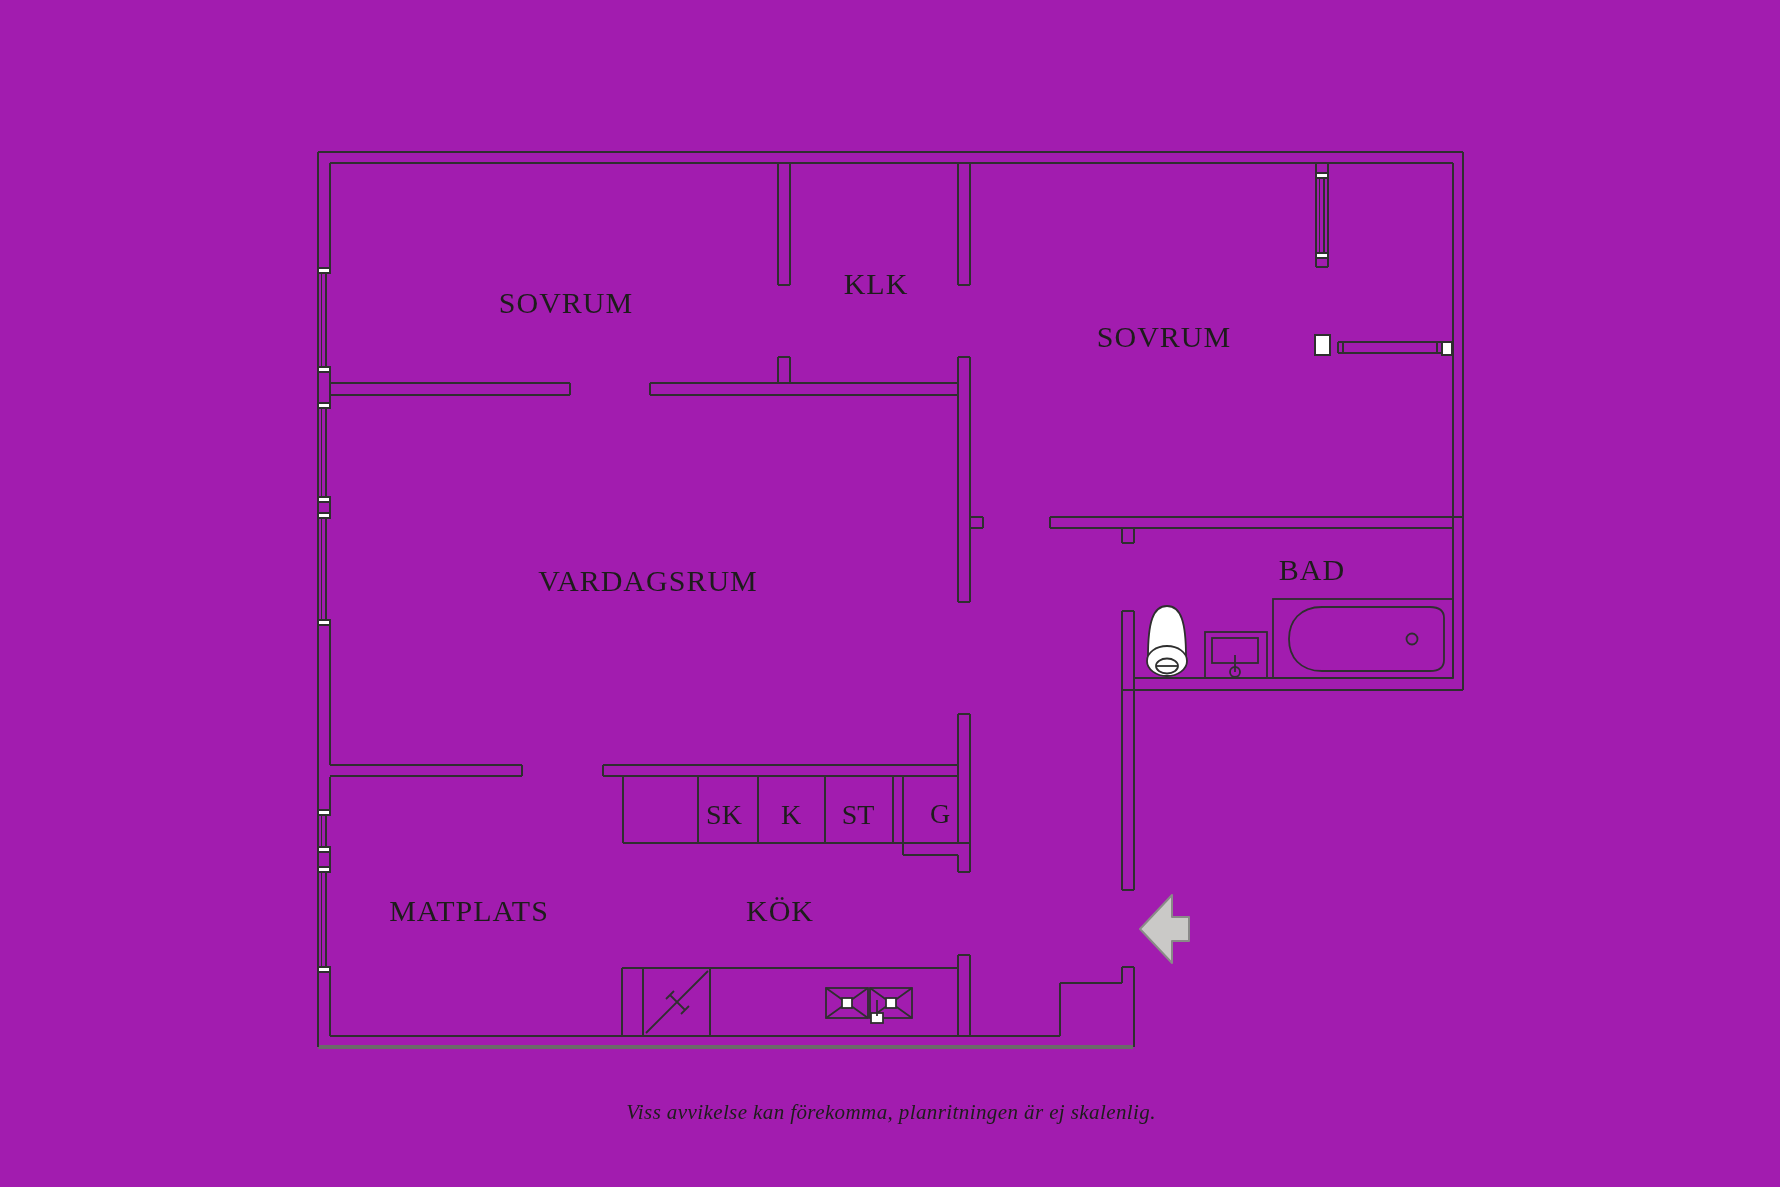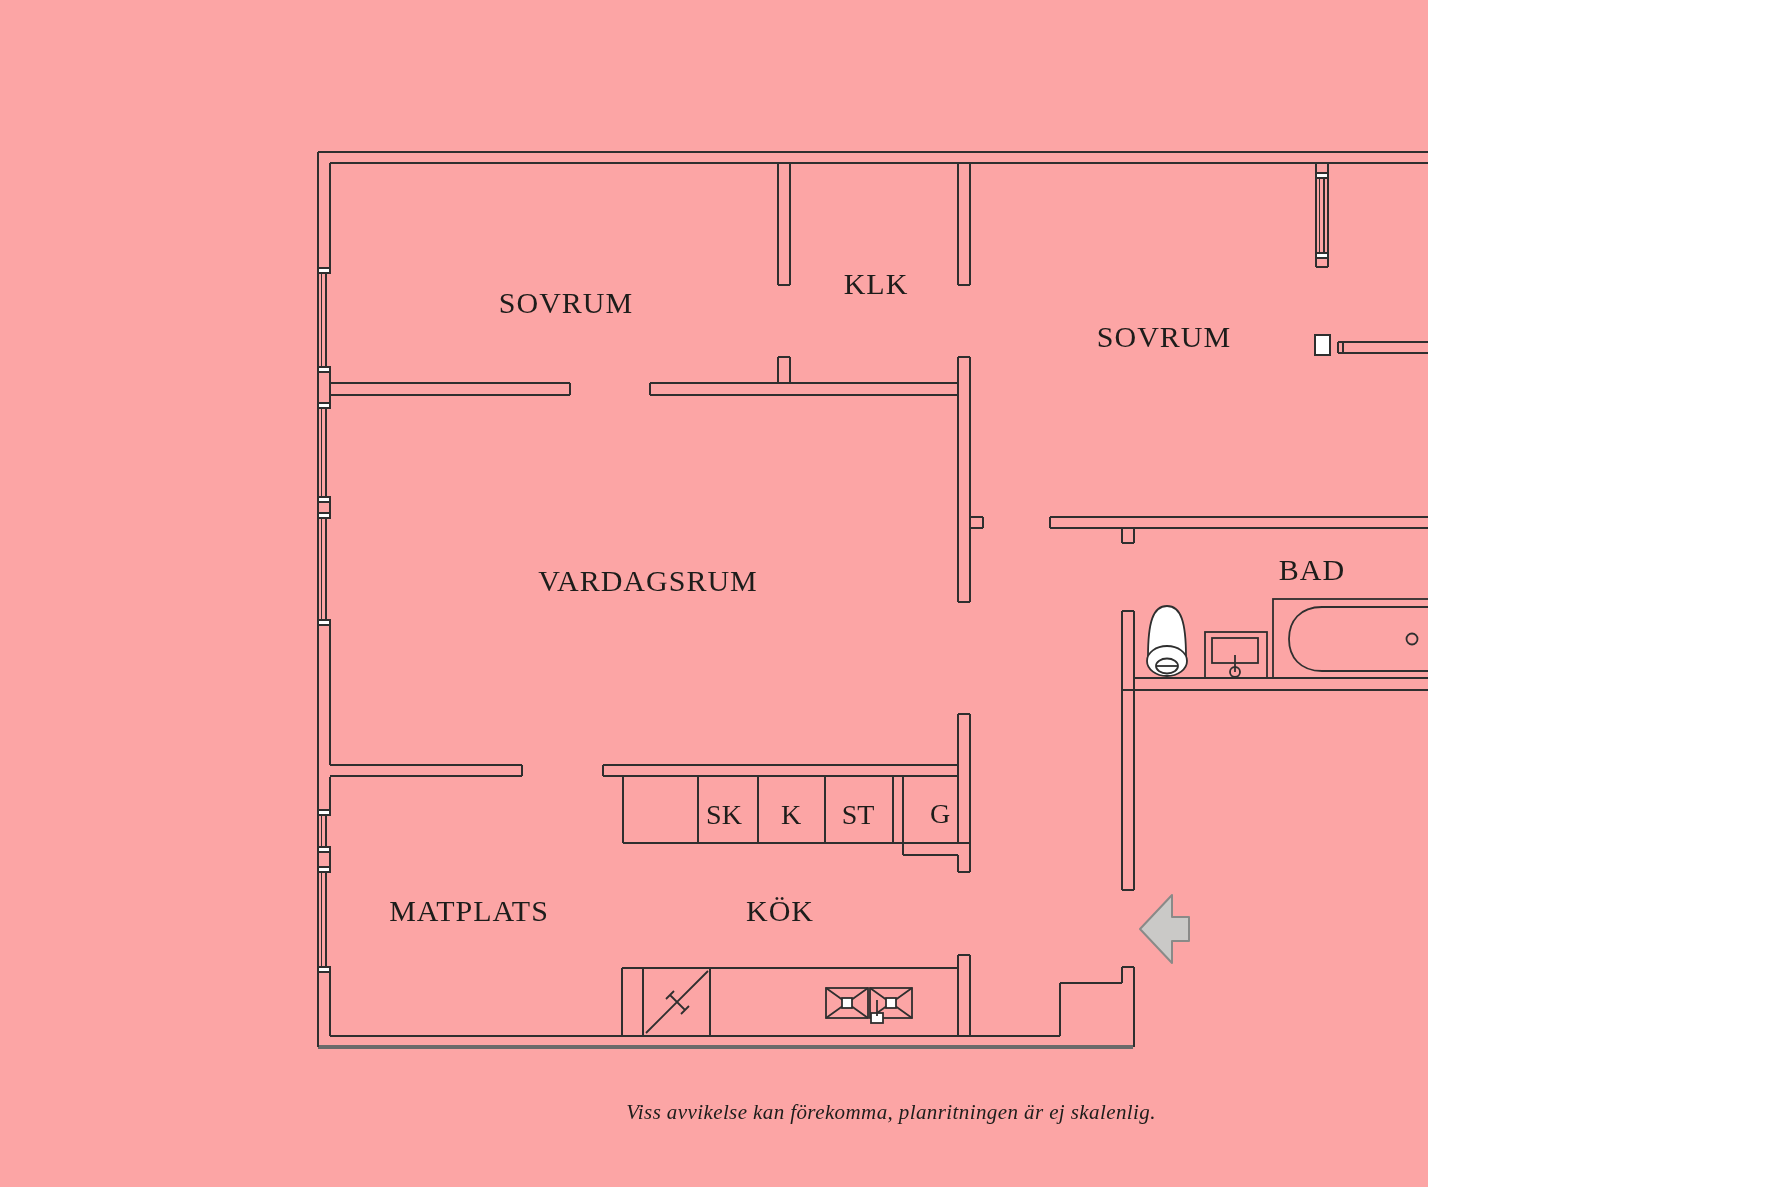--- a/index.html
+++ b/index.html
@@ -1,16 +1,16 @@
 <!DOCTYPE html>
 <html><head>
 <meta charset="utf-8">
 <style>
   html,body{margin:0;padding:0;background:#ffffff;}
-  .stage{position:relative;width:1428px;height:1187px;background:#fca5a5;overflow:hidden;}
+  .stage{position:relative;width:1780px;height:1187px;background:#a21caf;overflow:hidden;}
   svg{display:block;}
   .walls{fill:none;stroke-width:2.1;shape-rendering:crispEdges;}
   .glazing{fill:none;stroke-width:1.5;shape-rendering:crispEdges;}
   .capRect{fill:#ffffff;stroke-width:1.6;shape-rendering:crispEdges;}
   .fixture{fill:none;stroke-width:1.8;}
   .fixtureWhite{fill:#ffffff;stroke-width:1.8;}
   .baseline{fill:none;stroke-width:4;shape-rendering:crispEdges;}
   .roomLabel{font-family:"Liberation Serif","DejaVu Serif",serif;font-size:30px;letter-spacing:1px;}
   .cabLabel{font-family:"Liberation Serif","DejaVu Serif",serif;font-size:28px;}
   .caption{font-family:"Liberation Serif","DejaVu Serif",serif;font-size:21px;font-style:italic;letter-spacing:0.4px;}

